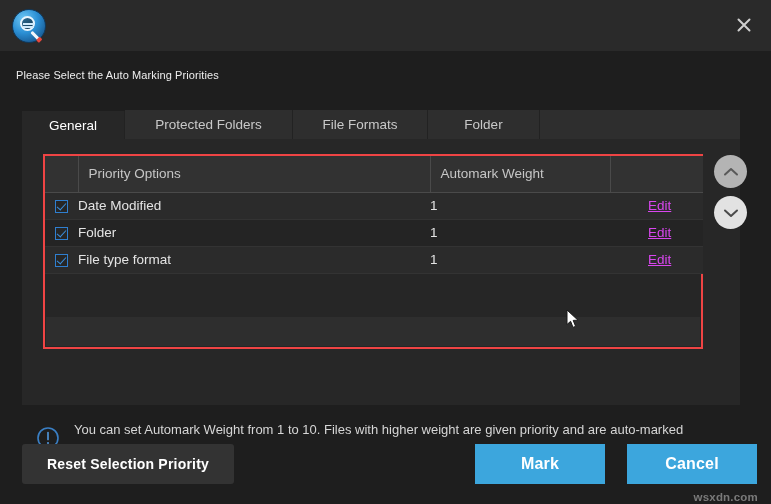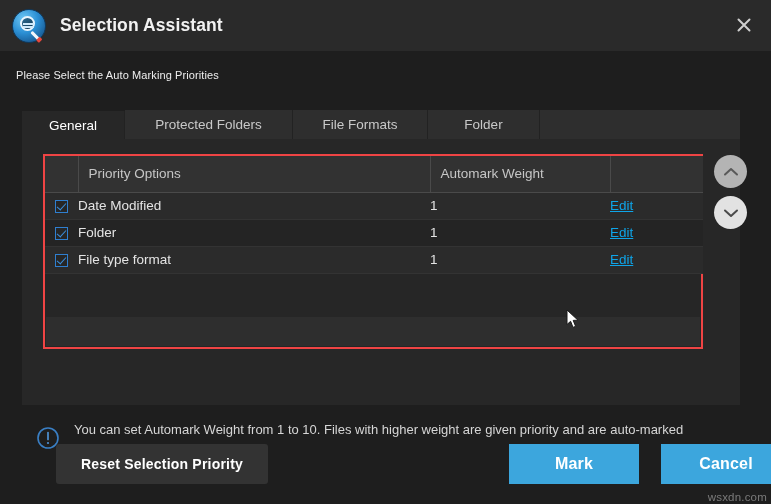--- a/index.html
+++ b/index.html
@@ -215,24 +215,25 @@
     content: "";
     position: absolute;
     left: 3px; top: 0px;
     width: 4px; height: 8px;
     border: solid #3a8fdd;
     border-width: 0 1.8px 1.8px 0;
     transform: rotate(42deg);
   }
 
   .edit-link {
-    color: #0ea5e9;
+    color: #d946ef;
     text-decoration: underline;
     font-size: 13.5px;
     cursor: pointer;
+    margin-left: 38px;
   }
 
   .table-blank {
     position: absolute;
     left: 1px; right: 1px;
     bottom: 1px;
     height: 29px;
     background: #2e2e2e;
   }
 
@@ -288,21 +289,20 @@
   .btn {
     position: absolute;
     height: 40px;
     border: none;
     font-family: "Liberation Sans", sans-serif;
     font-size: 14.5px;
     font-weight: bold;
     cursor: pointer;
     color: #ffffff;
     letter-spacing: 0.2px;
-    margin-left: 34px;
   }
   .btn-reset {
     left: 22px; top: 6px;
     width: 212px;
     background: #333333;
     border-radius: 3px;
     font-size: 14px;
   }
   .btn-mark {
     left: 475px; top: 6px;
@@ -312,43 +312,43 @@
   }
   .btn-cancel {
     left: 627px; top: 6px;
     width: 130px;
     background: #3ca6dd;
     font-size: 16px;
   }
 
   .watermark {
     position: absolute;
-    right: 4px; bottom: 1px;
+    right: 13px; bottom: 1px;
     font-size: 11.5px;
     color: #7a7a7a;
     letter-spacing: 0.2px;
+    font-weight: bold;
   }
 
   
   .cursor {
     position: absolute;
     left: 566px; top: 309px;
     width: 14px; height: 20px;
     pointer-events: none;
   }
 </style>
 </head>
 <body>
 
 <div class="titlebar">
   <div class="app-icon">
     <span class="lens"></span>
     <span class="handle"></span>
   </div>
-  <div class="window-title">Selection Assistant</div>
   <div class="close-btn">
     <svg width="16" height="16" viewBox="0 0 16 16" aria-hidden="true">
       <path d="M2.5 2.5 L13.5 13.5 M13.5 2.5 L2.5 13.5" stroke="#cfcfcf" stroke-width="2" stroke-linecap="round"></path>
     </svg>
   </div>
 </div>
 
 <div class="dialog-body">
 
   <div class="subtitle">Please Select the Auto Marking Priorities</div>

